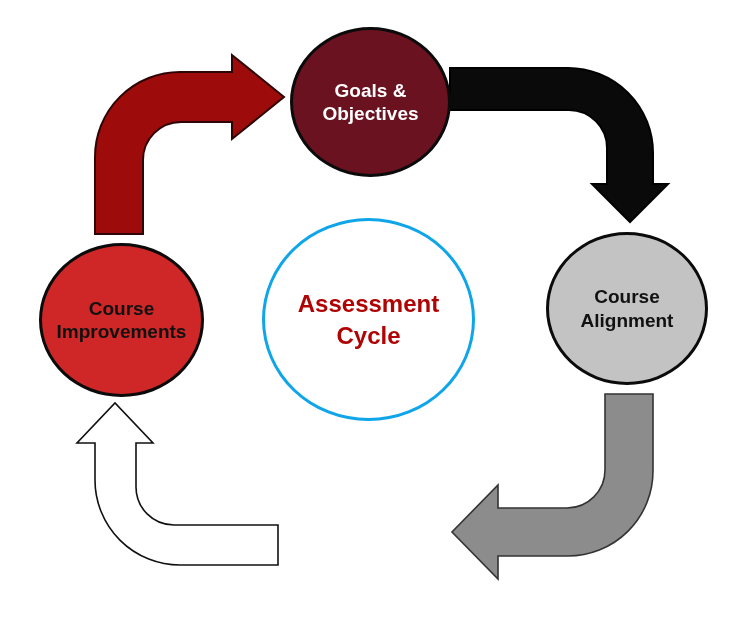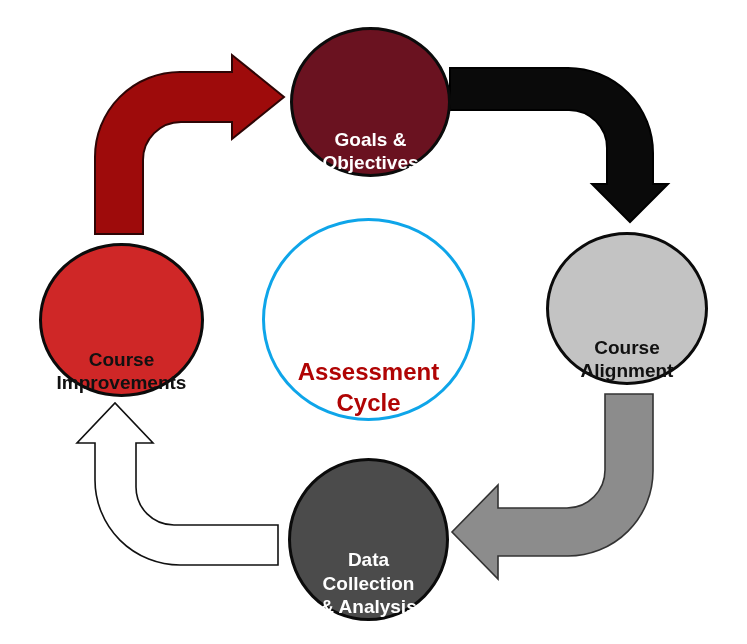--- a/index.html
+++ b/index.html
@@ -8,21 +8,21 @@
     width:747px;height:644px;
     background:#ffffff;
     font-family:"Liberation Sans",sans-serif;
     overflow:hidden;
   }
   .arrow-layer{position:absolute;left:0;top:0;width:747px;height:644px;}
   .node{
     position:absolute;
     border-radius:50%;
     box-sizing:border-box;
-    display:flex;align-items:flex-end;justify-content:center;
+    display:flex;align-items:center;justify-content:center;
     text-align:center;
     font-weight:bold;
     font-size:19px;
     line-height:1.22;
     white-space:pre-line;
     border:3px solid #0b0b0b;
   }
   .node-goals{left:290px;top:27px;width:161px;height:150px;background:#6A1220;color:#ffffff;}
   .node-alignment{left:546px;top:232px;width:162px;height:153px;background:#C3C3C3;color:#111111;}
   .node-data{left:288px;top:458px;width:161px;height:163px;background:#4B4B4B;color:#ffffff;}
@@ -53,25 +53,20 @@
   <div class="node node-goals">
     <span>Goals &amp;
 Objectives</span>
   </div>
 
   <div class="node node-alignment">
     <span>Course
 Alignment</span>
   </div>
 
-  <div class="node node-data">
-    <span>Data
-Collection
-&amp; Analysis</span>
-  </div>
 
   <div class="node node-improvements">
     <span>Course
 Improvements</span>
   </div>
 
   <div class="node node-center">
     <span>Assessment
 Cycle</span>
   </div>

